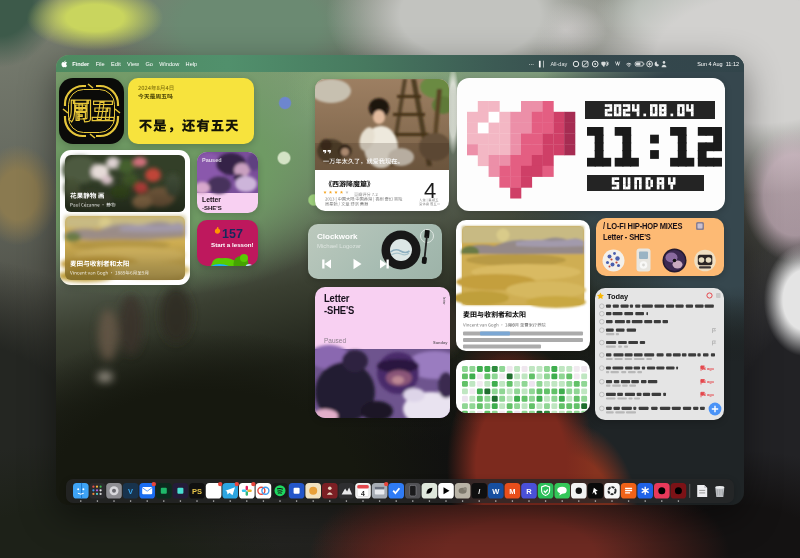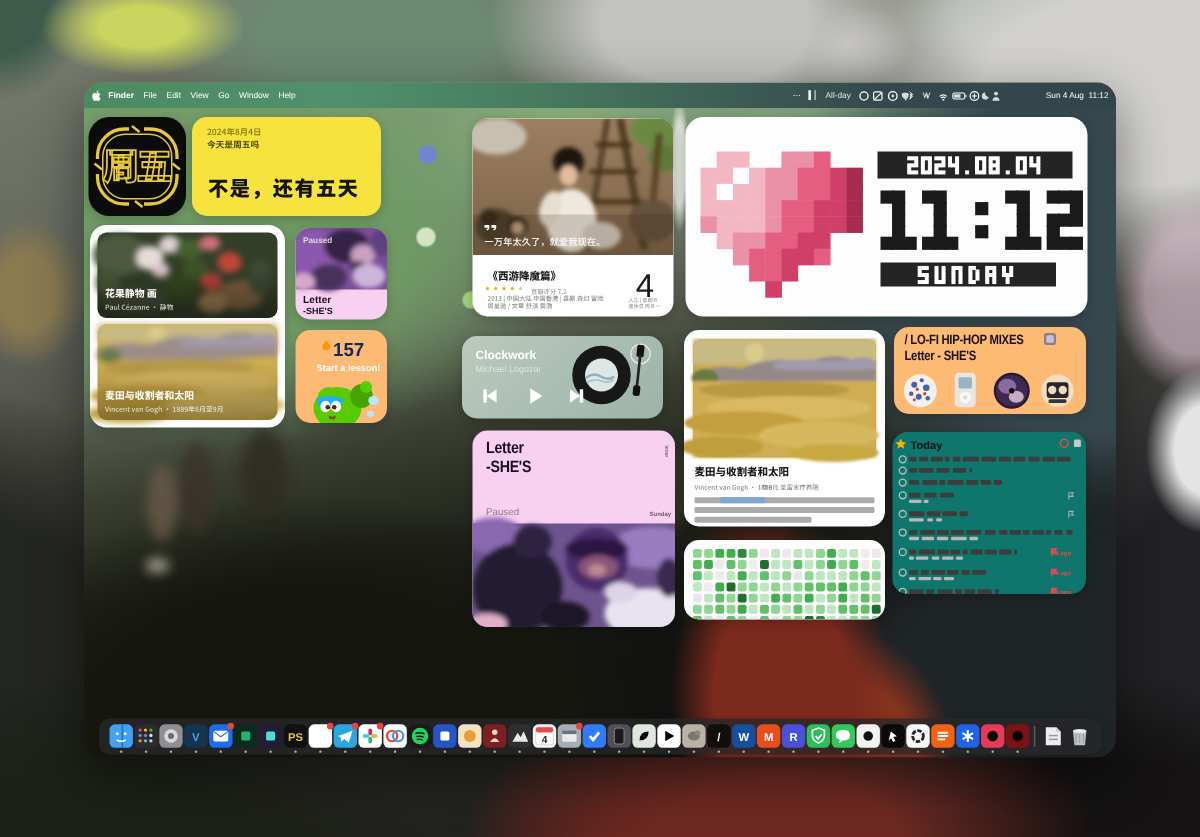--- a/index.html
+++ b/index.html
@@ -218,21 +218,21 @@
 <ellipse cx="49" cy="32" rx="11" ry="8" fill="#cdb5da"></ellipse>
 <ellipse cx="22" cy="33" rx="12" ry="9" fill="#46305c"></ellipse>
 <ellipse cx="57" cy="10" rx="7" ry="9" fill="#5e4080"></ellipse>
 <ellipse cx="5" cy="36" rx="8" ry="6" fill="#d8a8cc"></ellipse>
 </g>
 <text x="5" y="10" font-size="5.5" fill="#ffffff" fill-opacity=".75" font-family="Liberation Sans" font-weight="bold">Paused</text>
 <text x="5" y="50" font-size="6.8" fill="#1a1018" font-family="Liberation Sans" font-weight="bold">Letter</text>
 <text x="5" y="57.5" font-size="6" fill="#1a1018" font-family="Liberation Sans" font-weight="bold">-SHE'S</text>
 </svg>
     </div>
-    <div class="w" style="left:141px;top:165px;width:61px;height:62px;background:#fdba74">
+    <div class="w" style="left:141px;top:165px;width:61px;height:46px;background:#be185d">
 <svg width="61" height="62" viewBox="0 0 61 62">
 <path d="M20.5 8.5c2.5 0 3.5 2.5 2 4.2-1 1.2-3 1.3-4 .2-1.3-1.4-.5-4.4 2-4.4z" fill="#ff9600"></path>
 <path d="M20.7 7.2c.2 1.8-.3 2.8-1.5 3.6" stroke="#ff9600" stroke-width="1.4" fill="none"></path>
 <text x="25" y="17.5" font-size="12.5" font-weight="bold" fill="#16295c" font-family="Liberation Sans">157</text>
 <text x="14" y="27" font-size="6.2" font-weight="bold" fill="#ffffff" font-family="Liberation Sans">Start a lesson!</text>
 <g>
 <ellipse cx="28" cy="52" rx="16" ry="14" fill="#58cc02"></ellipse>
 <ellipse cx="22" cy="44" rx="7" ry="6" fill="#58cc02"></ellipse>
 <ellipse cx="44" cy="44" rx="7.5" ry="8" fill="#45a302"></ellipse>
 <ellipse cx="47" cy="38" rx="4" ry="4" fill="#58cc02"></ellipse>
@@ -835,21 +835,21 @@
 <ellipse cx="81.5" cy="46.5" rx="5" ry="4" fill="#c9aac0"></ellipse>
 <circle cx="78.5" cy="42.5" r="1.8" fill="#111"></circle>
 <circle cx="109" cy="42.5" r="10.8" fill="#f0dfc2"></circle>
 <rect x="101.8" y="36.8" width="14.5" height="10.5" rx="2" fill="#2a2424"></rect>
 <circle cx="105.5" cy="42" r="2.8" fill="#e8ddc0"></circle>
           <circle cx="112.5" cy="42" r="2.8" fill="#e8ddc0"></circle>
 <rect x="103" y="48.2" width="12" height="2.4" rx="1" fill="#3a3434"></rect>
 </g>
 </svg>
     </div>
-    <div class="w" style="left:539px;top:233px;width:129px;height:108px;background:#0f766e">
+    <div class="w" style="left:539px;top:233px;width:129px;height:132px;background:#e5e5e5">
 <svg width="129" height="132" viewBox="0 0 129 132">
 <path d="M5.5 4.5l1.1 2.2 2.4 .3-1.8 1.7 .5 2.4-2.2-1.2-2.2 1.2 .5-2.4-1.8-1.7 2.4-.3z" fill="#f7b500"></path>
 <text x="12" y="11" font-size="7.4" font-weight="bold" fill="#111" font-family="Liberation Sans">Today</text>
 <circle cx="114.5" cy="7.5" r="2.6" fill="none" stroke="#e5484d" stroke-width="1"></circle>
 <rect x="121" y="5" width="4.6" height="5" rx="1" fill="#c9c9c9"></rect>
 <circle cx="6.8" cy="18.2" r="2.3" fill="none" stroke="#bcbcbc" stroke-width=".9"></circle>
         <rect x="11.0" y="16.5" width="4.9" height="3.2" rx="0.8" fill="#3c3c3c"></rect>
         <rect x="17.8" y="16.5" width="6.0" height="3.2" rx="0.8" fill="#3c3c3c"></rect>
         <rect x="25.6" y="16.5" width="8.0" height="3.2" rx="0.8" fill="#3c3c3c"></rect>
         <rect x="34.9" y="16.5" width="3.1" height="3.2" rx="0.8" fill="#3c3c3c"></rect>

